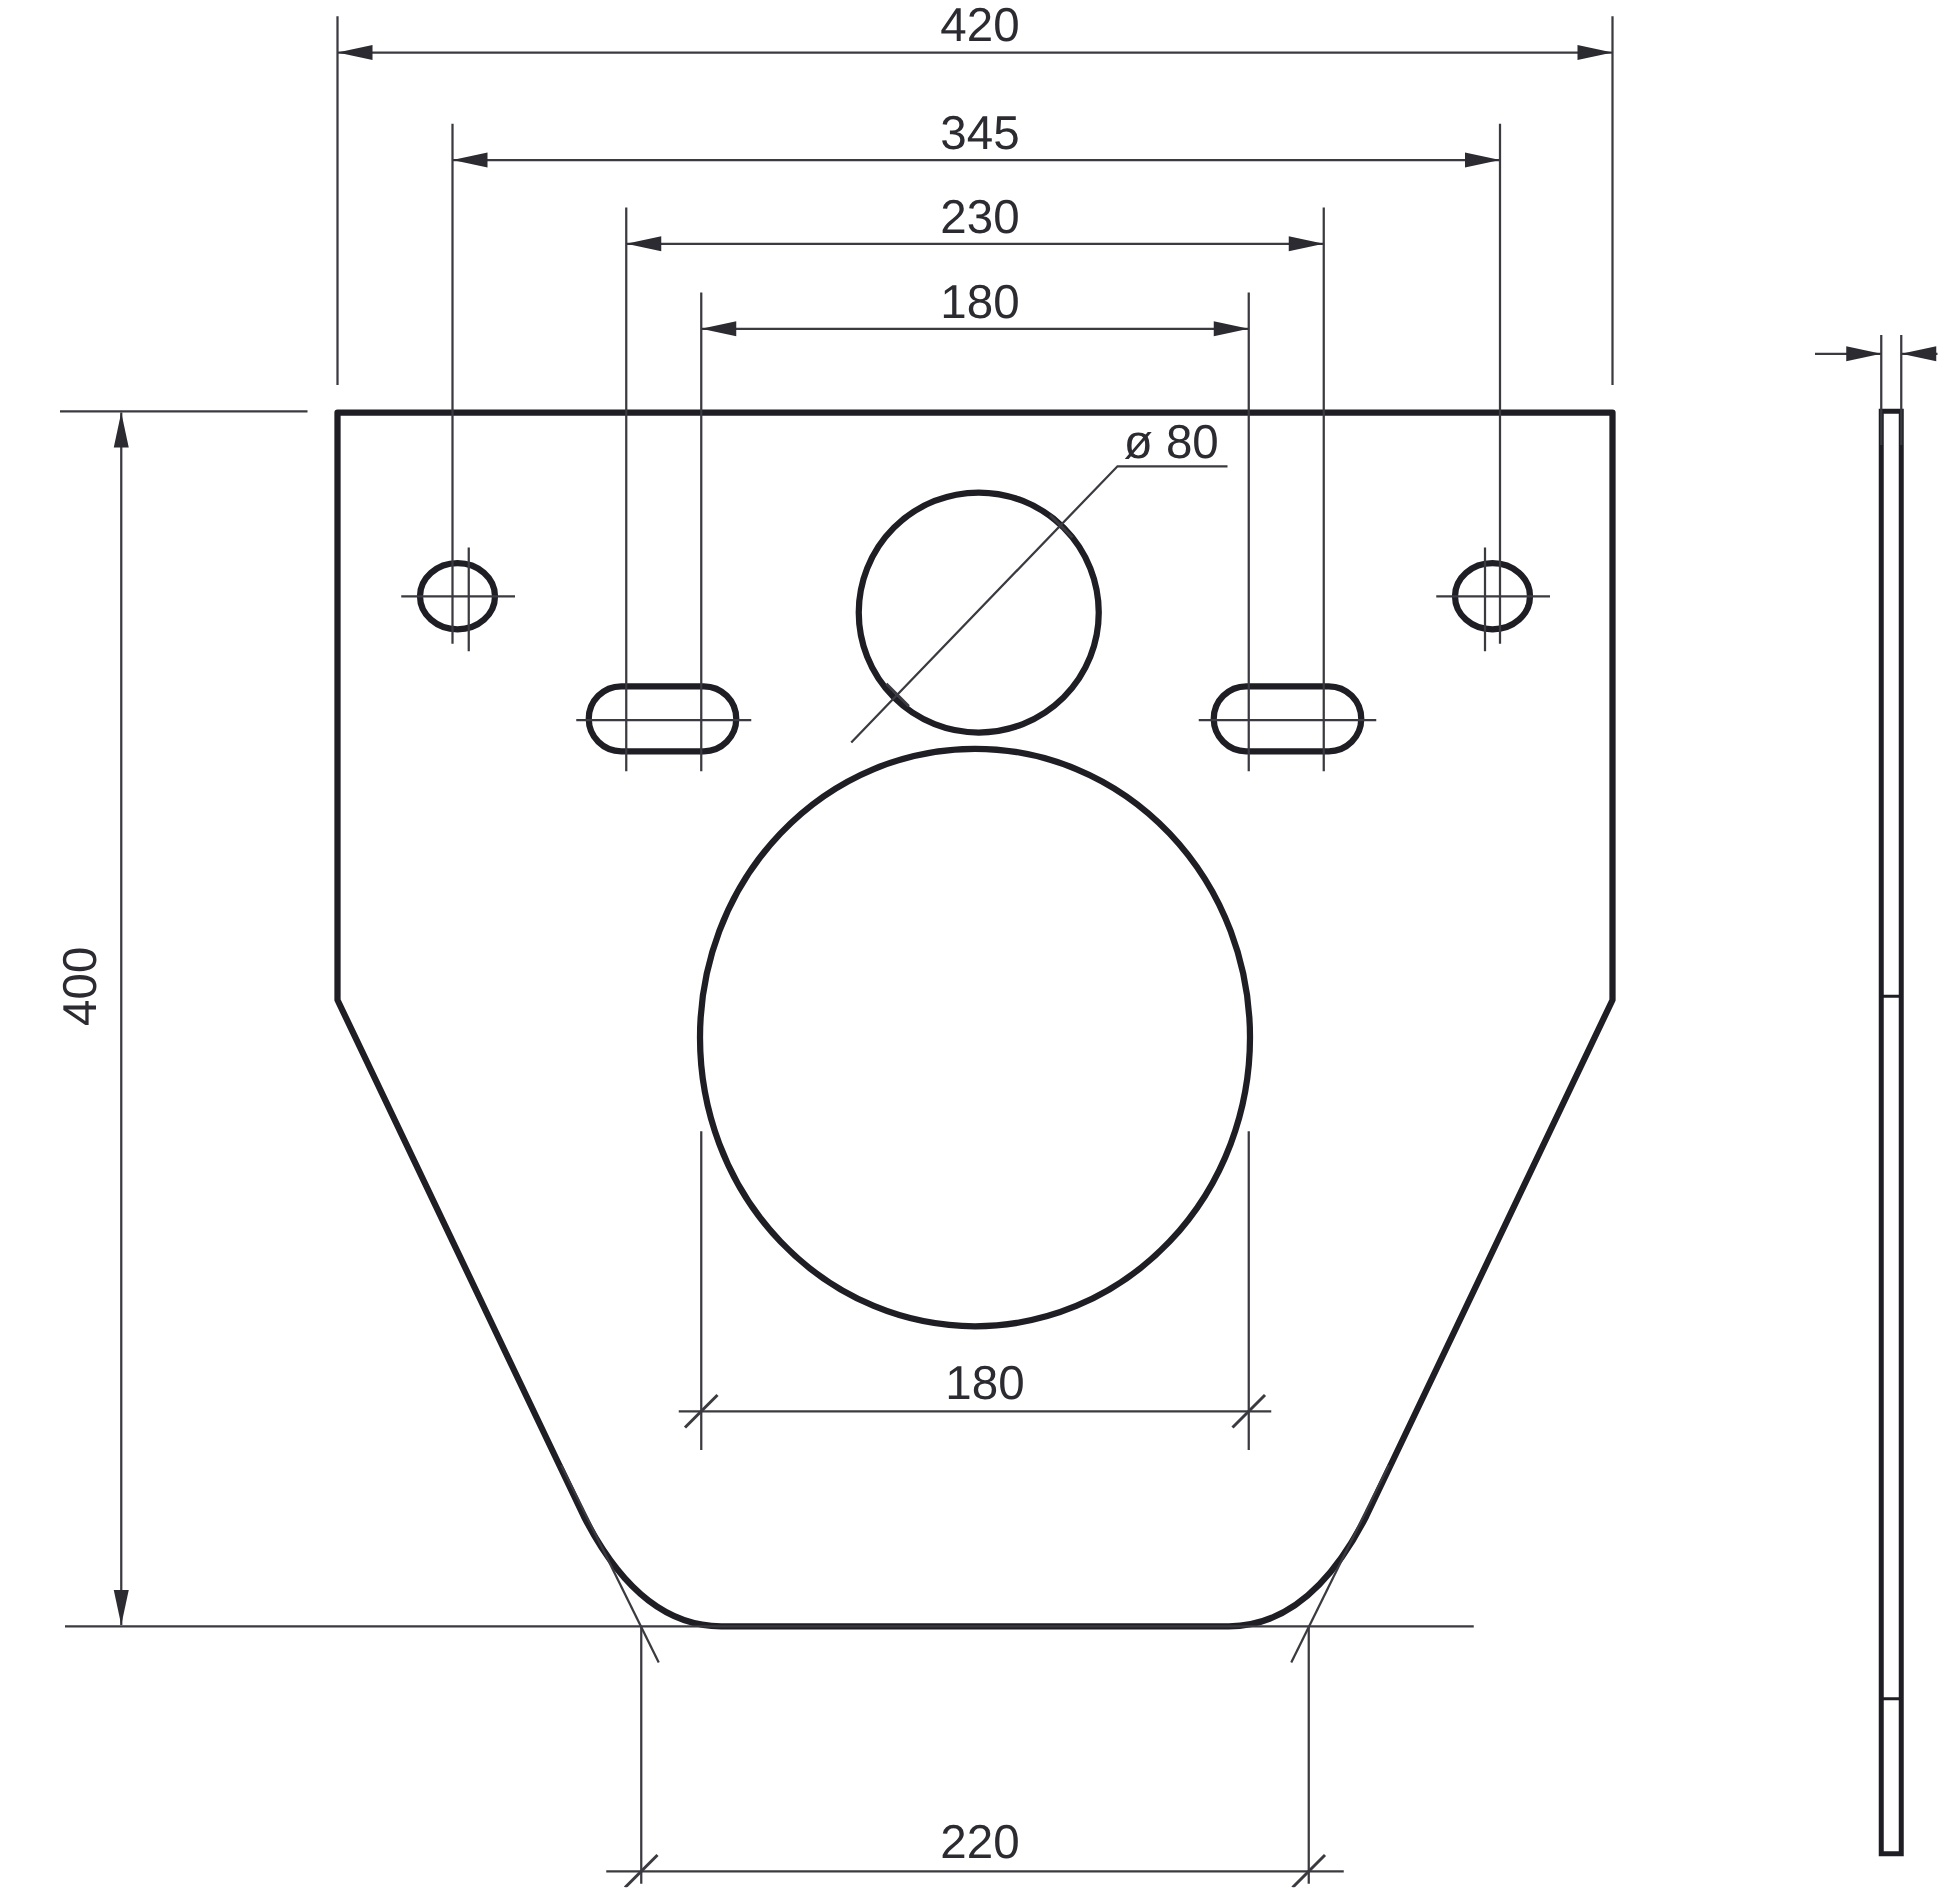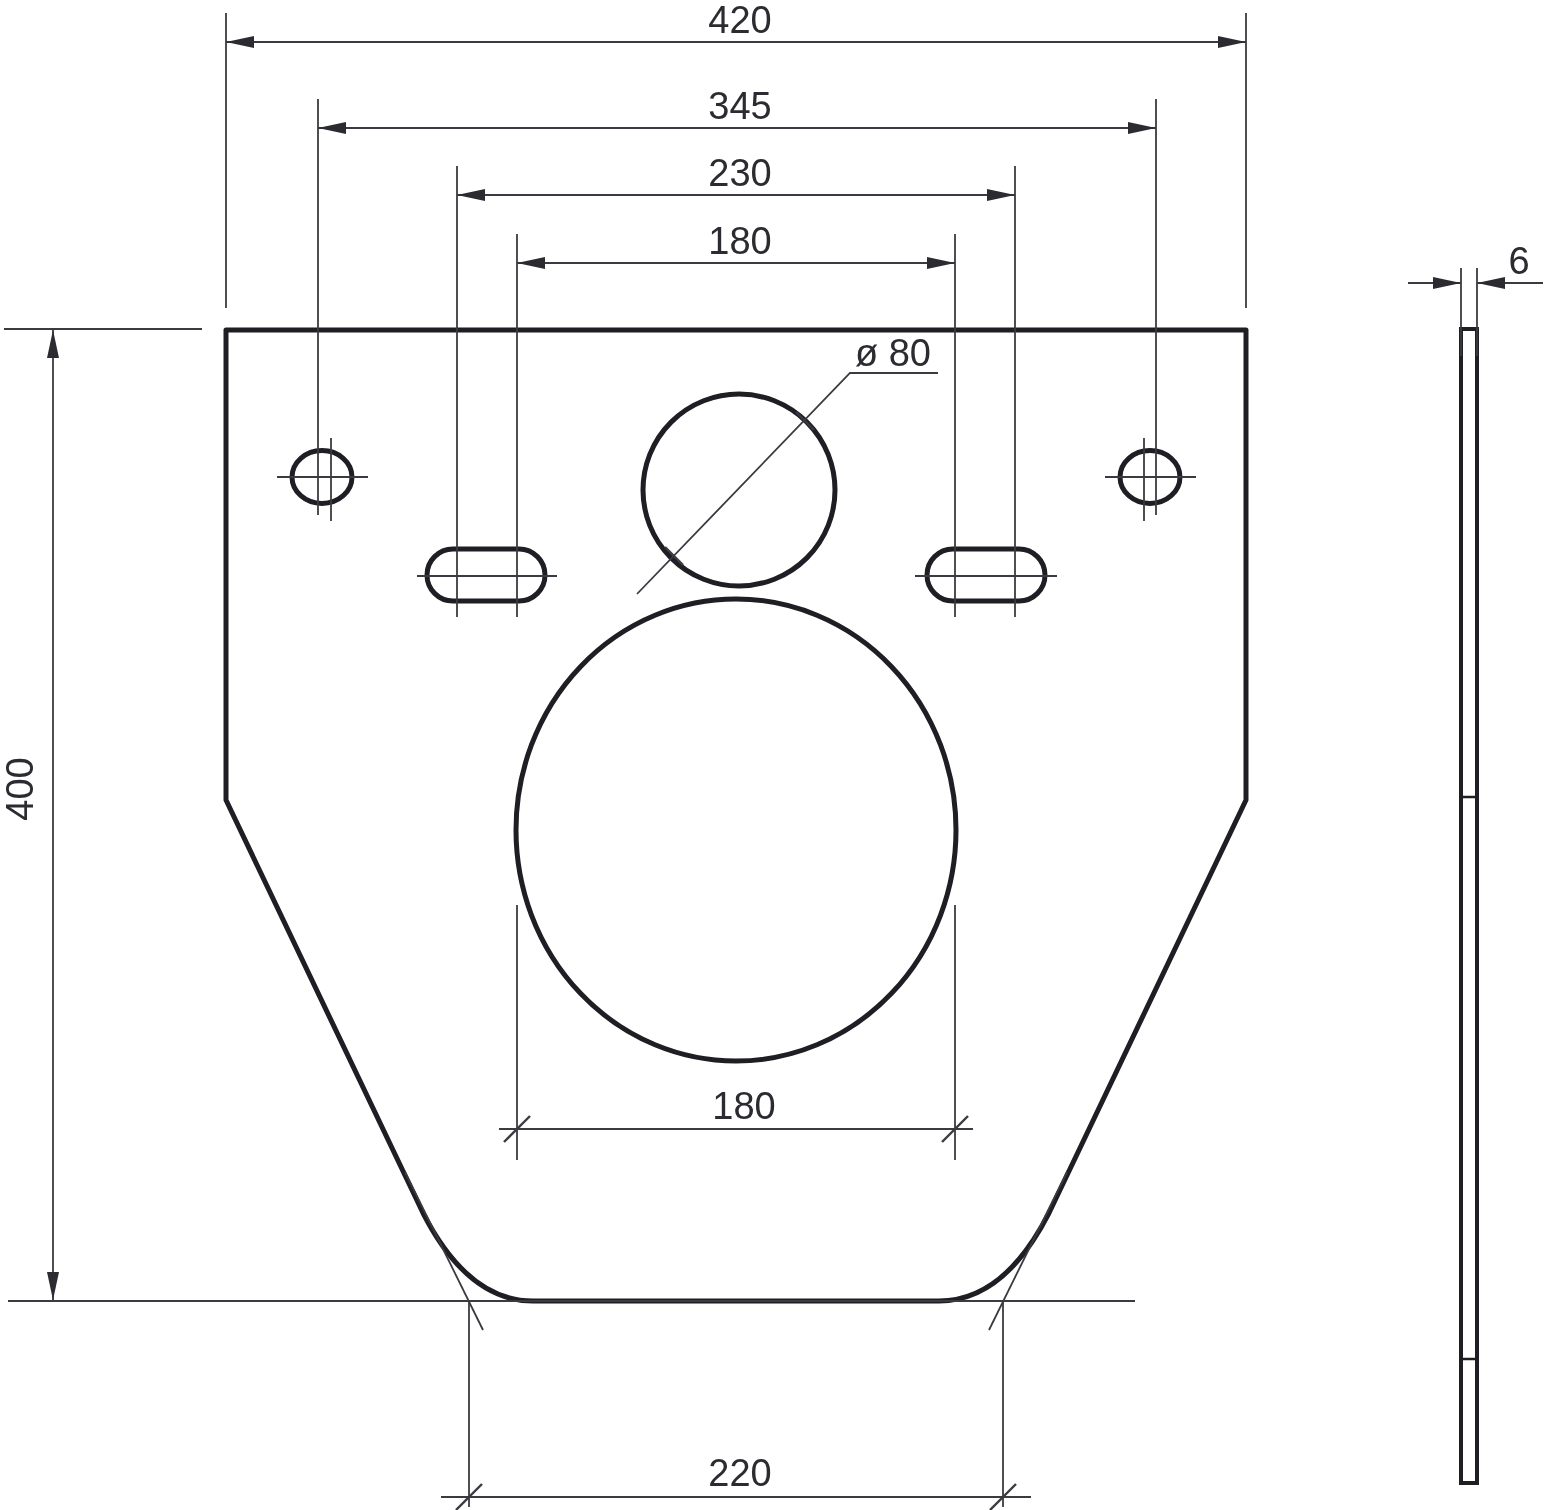--- a/index.html
+++ b/index.html
@@ -1,18 +1,19 @@
 <!DOCTYPE html>
 <html><head>
 <meta charset="utf-8">
 <style>
   html,body{margin:0;padding:0;background:#ffffff;}
   #canvas{
     position:relative;width:1290px;height:1510px;background:#ffffff;
     font-family:"Liberation Sans", sans-serif;
+    padding-left:44px;
   }
   svg{display:block;}
   text{
     font-family:"Liberation Sans", sans-serif;
     font-size:38px;
     fill:#2b2b31;
   }
   .thick{stroke:#1e1e24;stroke-width:5;fill:none;stroke-linejoin:round;}
   .slat{stroke:#1e1e24;stroke-width:4;fill:#ffffff;}
   .joint{stroke:#1e1e24;stroke-width:2.5;}

